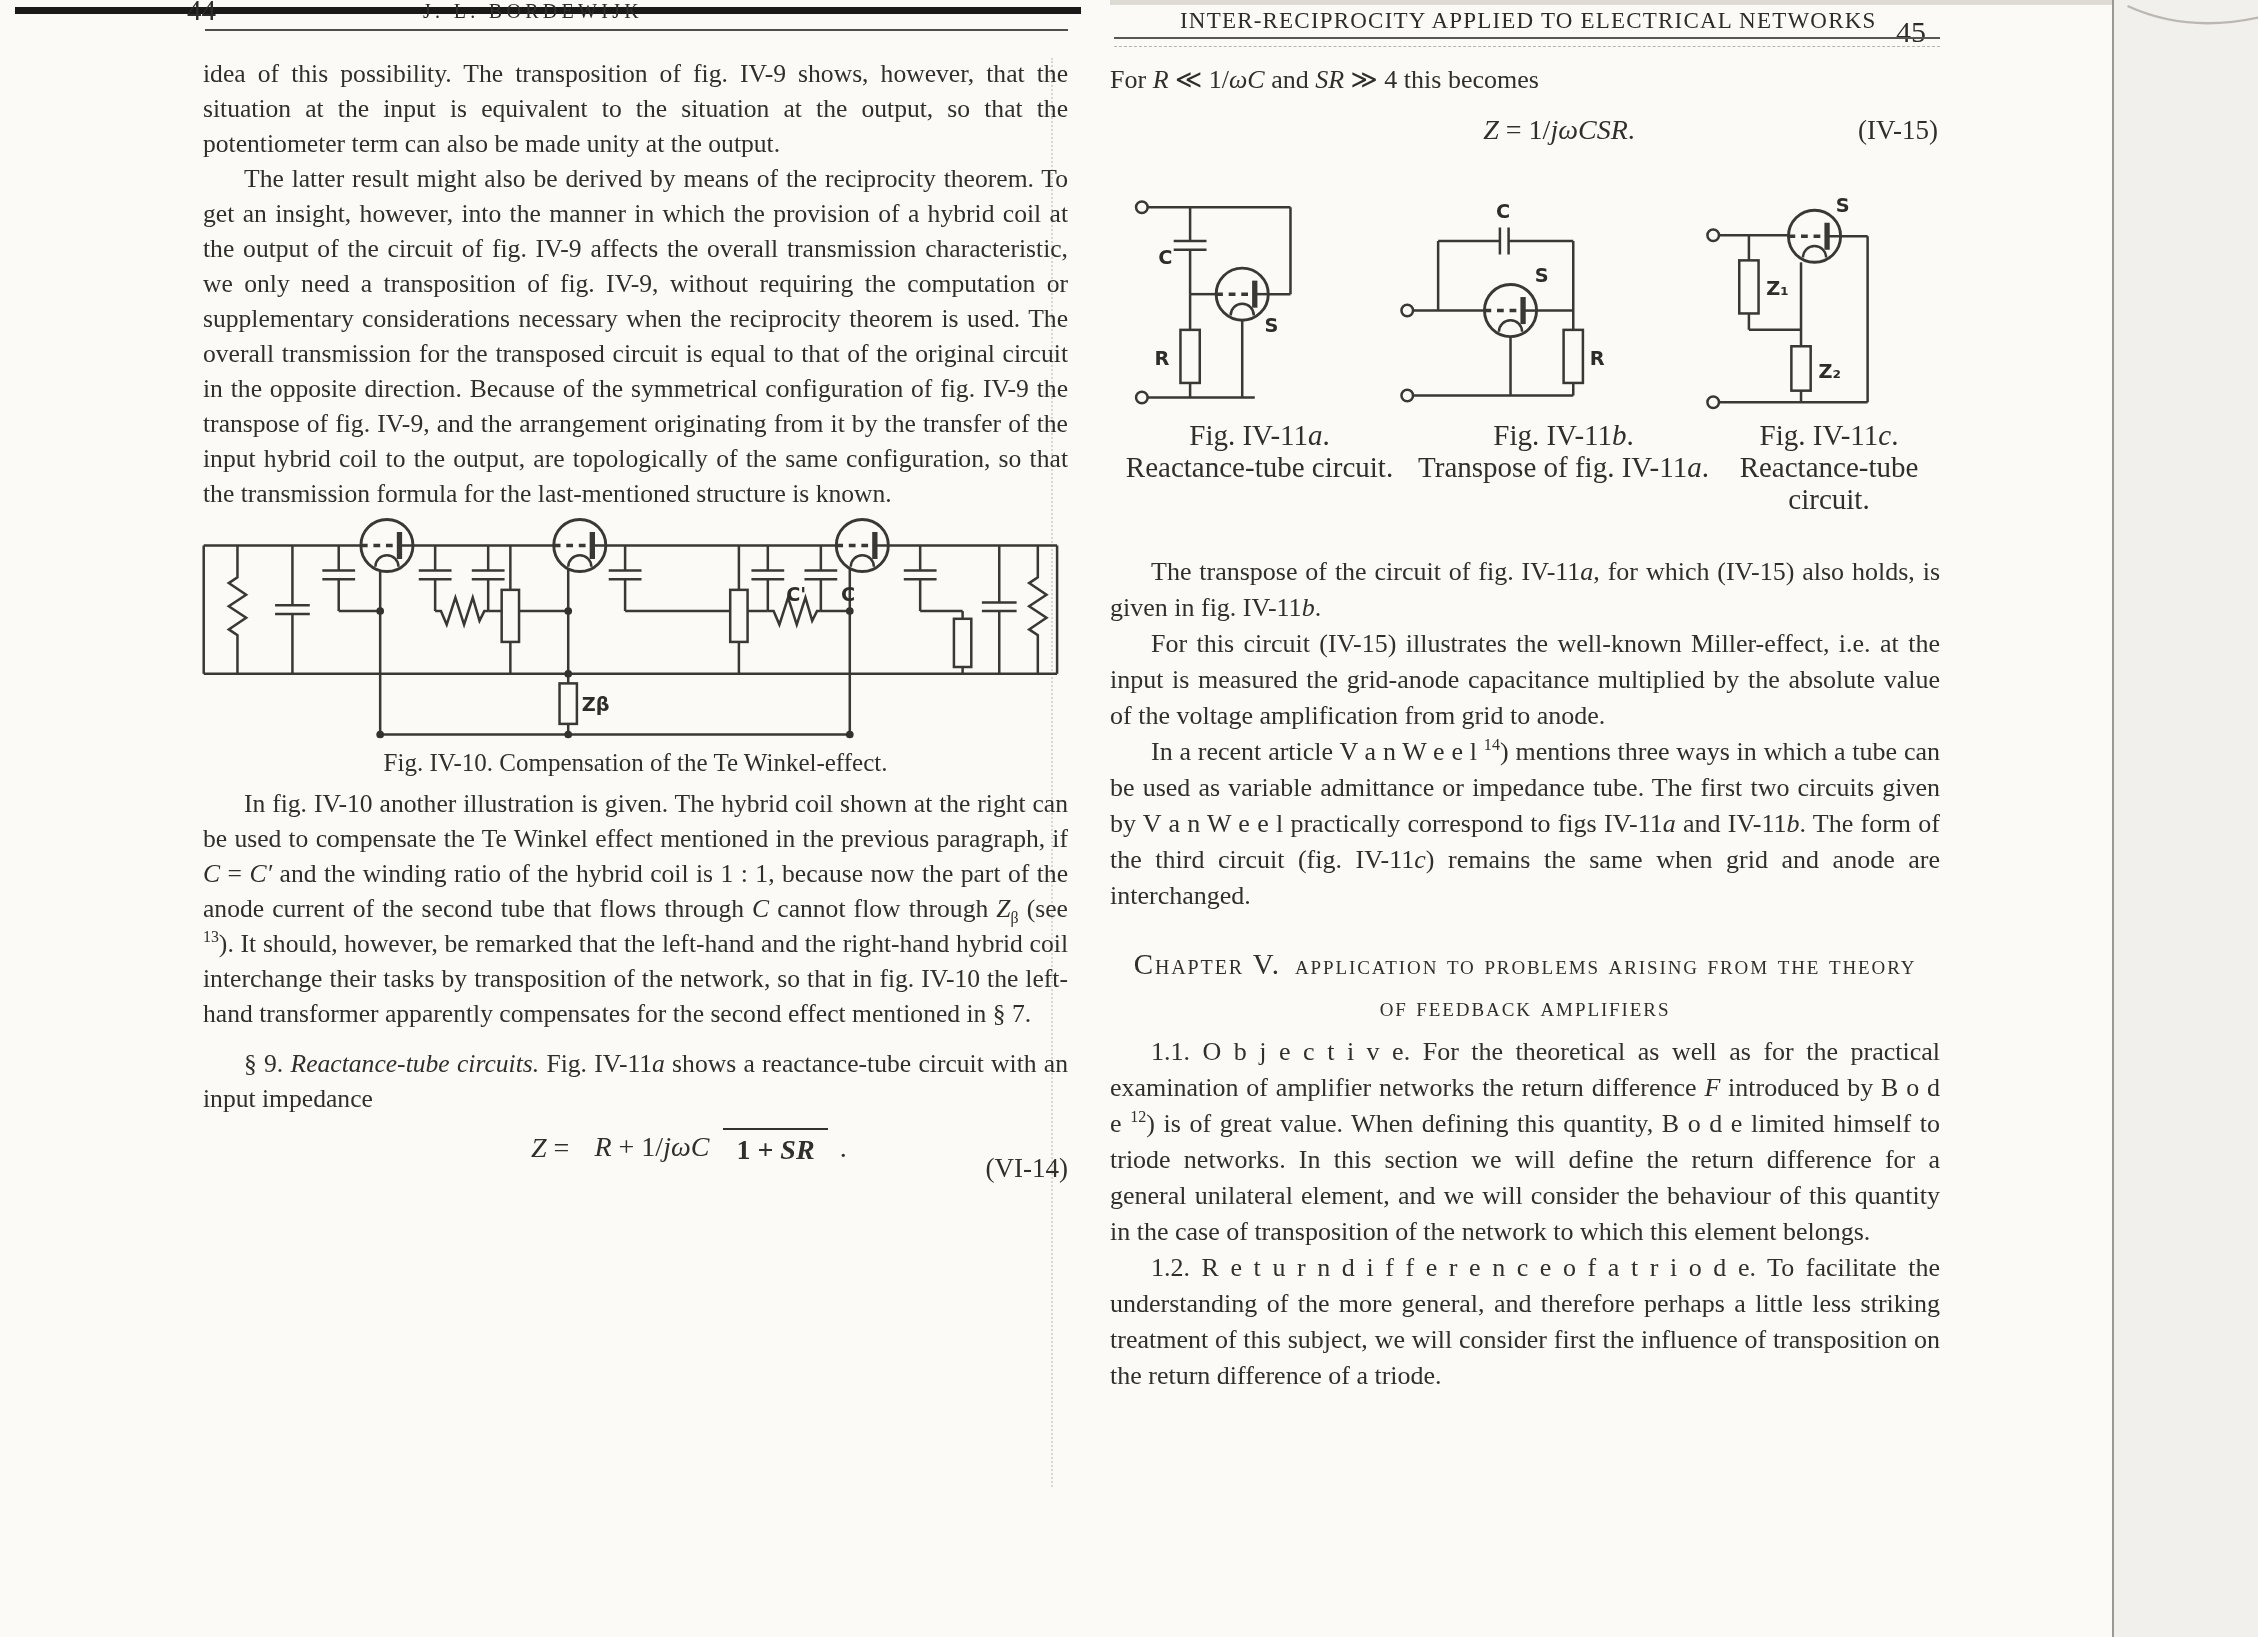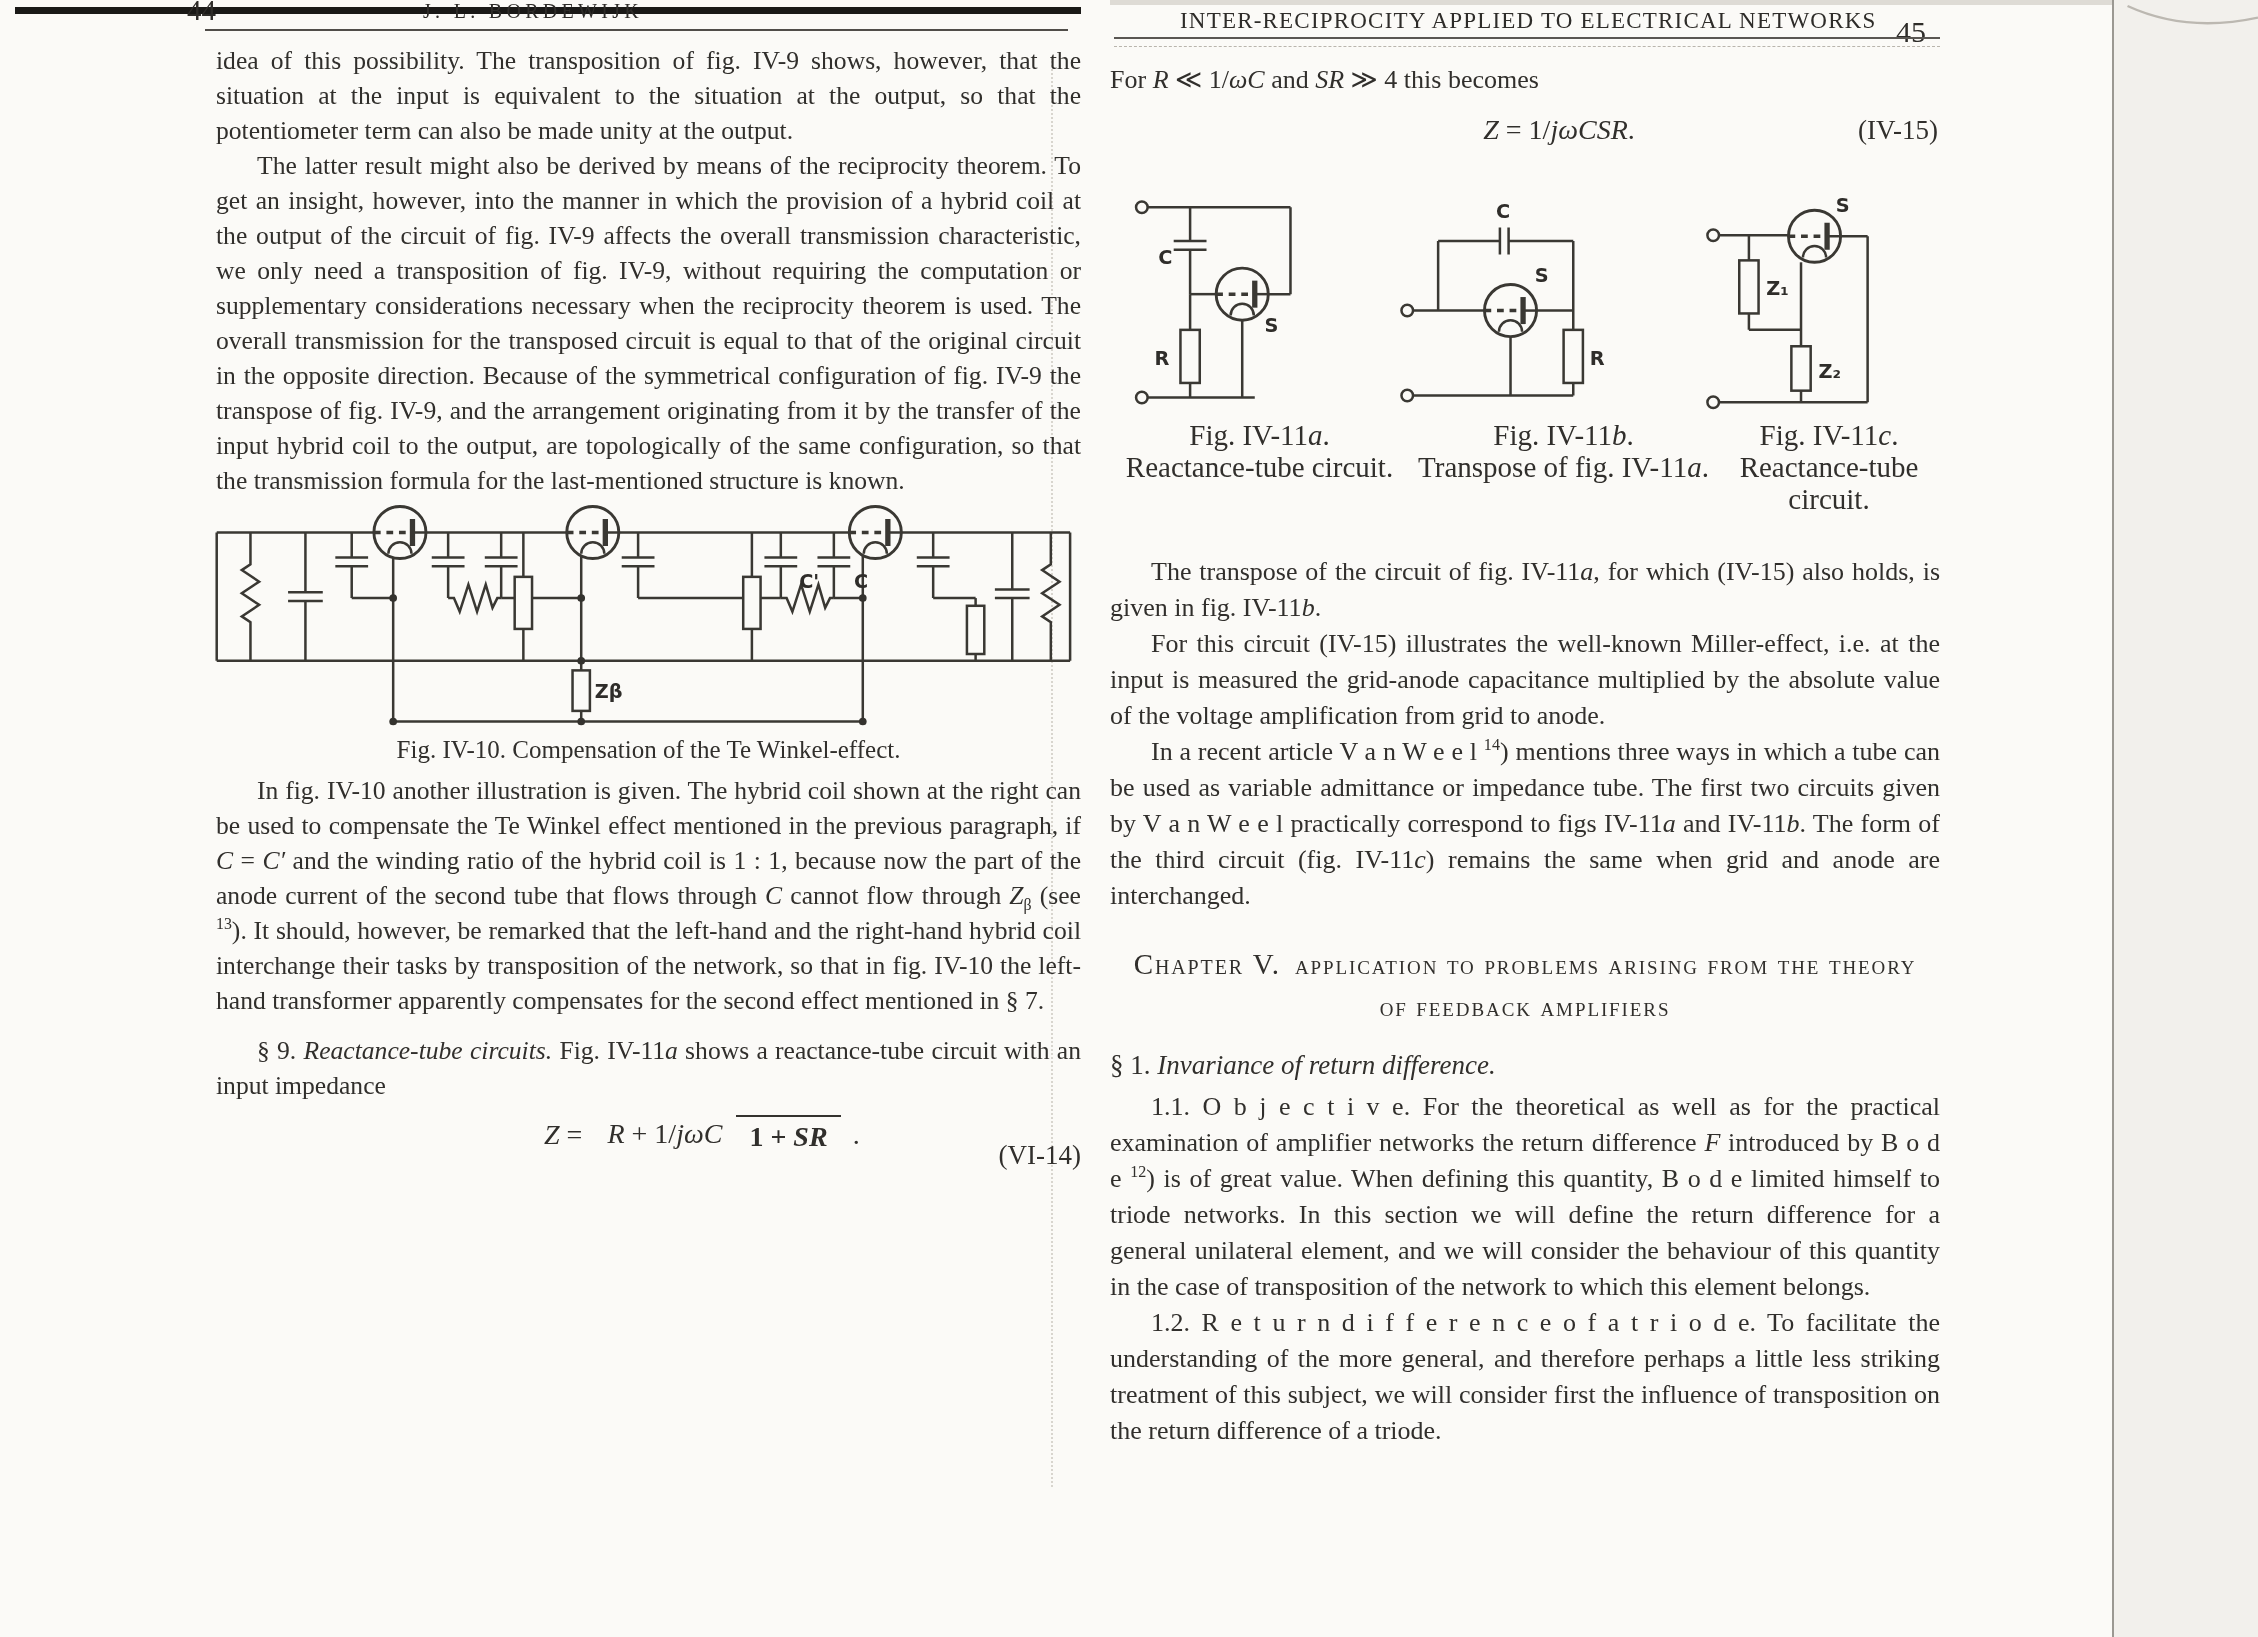--- a/index.html
+++ b/index.html
@@ -23,21 +23,21 @@
   .runhead{position:absolute;color:#2e2c29;}
   #left-page-number{left:187px;top:-5.8px;font-size:29px;}
   #left-running-title{left:423px;top:0px;font-size:20px;letter-spacing:4.3px;}
   #left-head-rule{position:absolute;left:205px;top:29px;width:863px;height:1.9px;background:#504d49;}
   #right-running-title{left:1180px;top:7.7px;font-size:23px;letter-spacing:1.2px;}
   #right-page-number{left:1896px;top:15px;font-size:30px;}
   #right-head-rule1{position:absolute;left:1114px;top:37px;width:826px;height:1.9px;background:#5a5753;}
   #right-head-rule2{position:absolute;left:1114px;top:46px;width:826px;height:0;border-top:1.9px dashed #b9b5ad;}
   
   .col{position:absolute;text-align:justify;}
-  #left-col{left:203px;top:43px;width:865px;font-size:25.6px;line-height:35px;margin-left:13px;}
+  #left-col{left:203px;top:56px;width:865px;font-size:25.6px;line-height:35px;}
   #right-col{left:1110px;top:62px;width:830px;font-size:26px;line-height:36px;}
   p{margin:0;}
   .indent{text-indent:41px;}
   .it{font-style:italic;}
   sup{font-size:0.62em;line-height:0;vertical-align:super;}
   sub{font-size:0.62em;line-height:0;vertical-align:sub;}
   
   .figwrap{text-align:center;}
   #fig10-wrap{margin:-5.8px 0 0 -29px;width:908px;}
   #fig10-caption{margin:-39px 0 5.8px 0;font-size:25px;text-align:center;}
@@ -240,17 +240,16 @@
 
   <p class="indent" style="margin-top:39px;"><span>The transpose of the circuit of fig. IV-11</span><span class="it">a</span><span>, for which (IV-15) also holds, is given in fig. IV-11</span><span class="it">b</span><span>.</span></p>
   <p class="indent">For this circuit (IV-15) illustrates the well-known Miller-effect, i.e. at the input is measured the grid-anode capacitance multiplied by the absolute value of the voltage amplification from grid to anode.</p>
   <p class="indent"><span>In a recent article  V a n   W e e l </span><sup>14</sup><span>)  mentions three ways in which a tube can be used as variable admittance or impedance tube. The first two circuits given by  V a n   W e e l  practically correspond to figs  IV-11</span><span class="it">a</span><span> and IV-11</span><span class="it">b</span><span>. The form of the third circuit (fig. IV-11</span><span class="it">c</span><span>) remains the same when grid and anode are interchanged.</span></p>
 
   <p id="chapter-head">
     <span id="chapter-label">Chapter V.</span><span>application to problems arising from the theory</span><br>
     <span>of feedback amplifiers</span>
   </p>
 
-  <p id="section-head"><span>§ 1. </span><span class="it">Invariance of return difference.</span></p>
   <p class="indent para-top"><span>1.1. O b j e c t i v e.  For the theoretical as well as for the practical examination of amplifier networks the return difference </span><span class="it">F</span><span> introduced by  B o d e </span><sup>12</sup><span>)  is of great value. When defining this quantity,  B o d e  limited himself to triode networks. In this section we will define the return difference for a general unilateral element, and we will consider the behaviour of this quantity in the case of transposition of the network to which this element belongs.</span></p>
   <p class="indent">1.2. R e t u r n   d i f f e r e n c e   o f   a   t r i o d e.  To facilitate the understanding of the more general, and therefore perhaps a little less striking treatment of this subject, we will consider first the influence of transposition on the return difference of a triode.</p>
 </div>
 
 
 </body></html>

